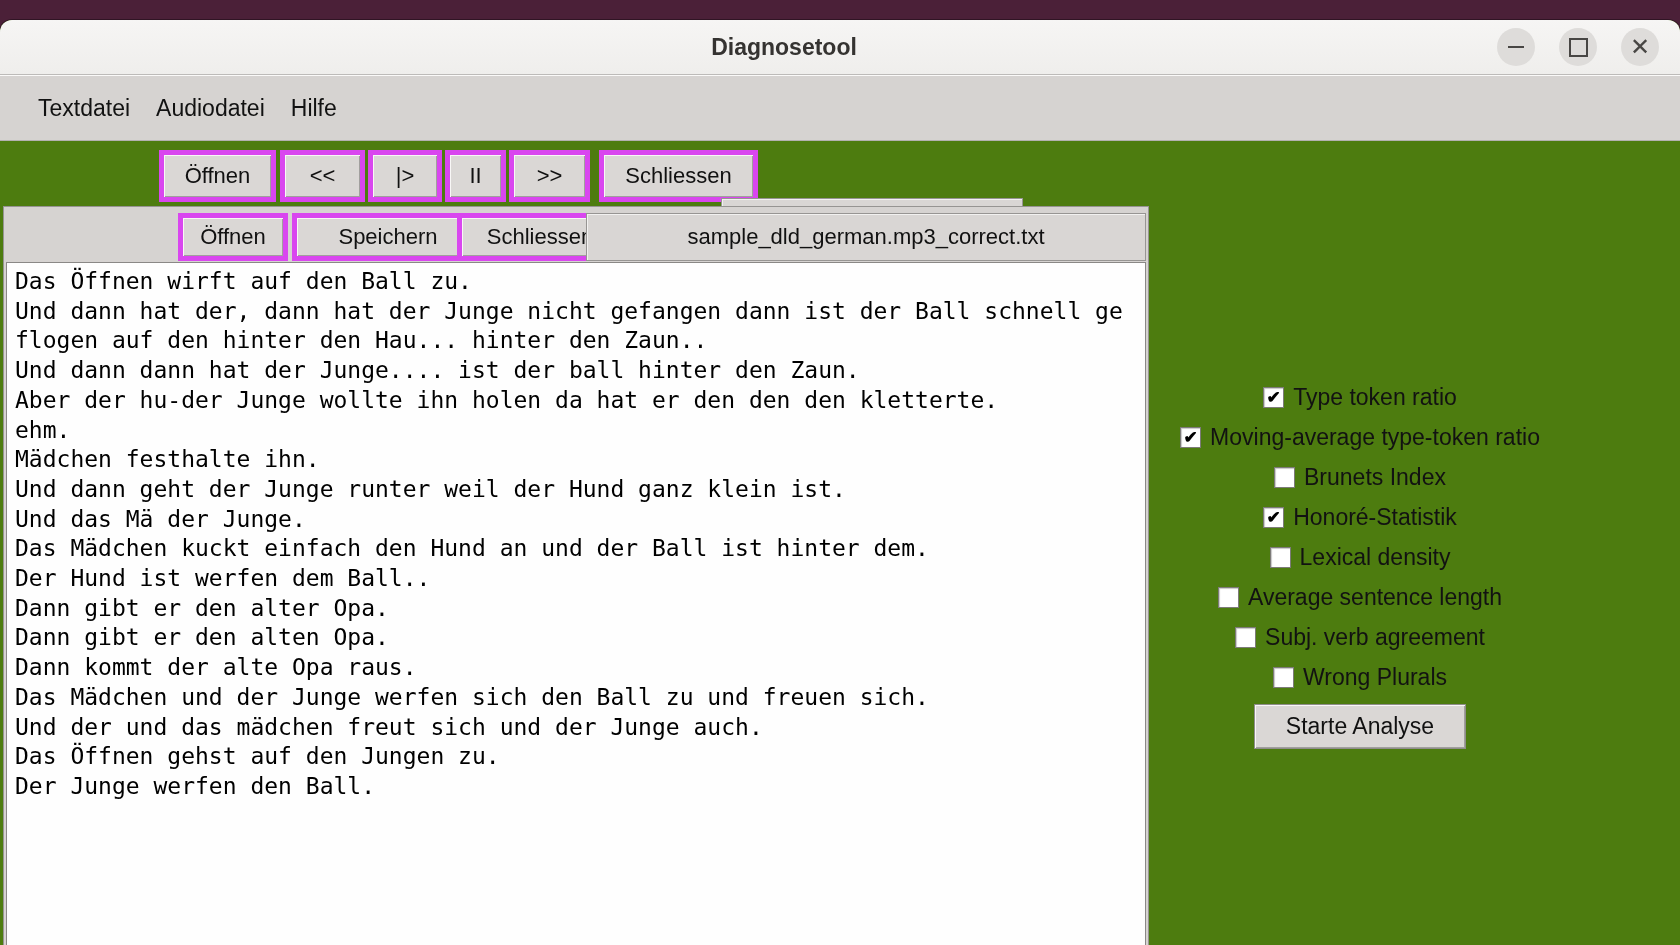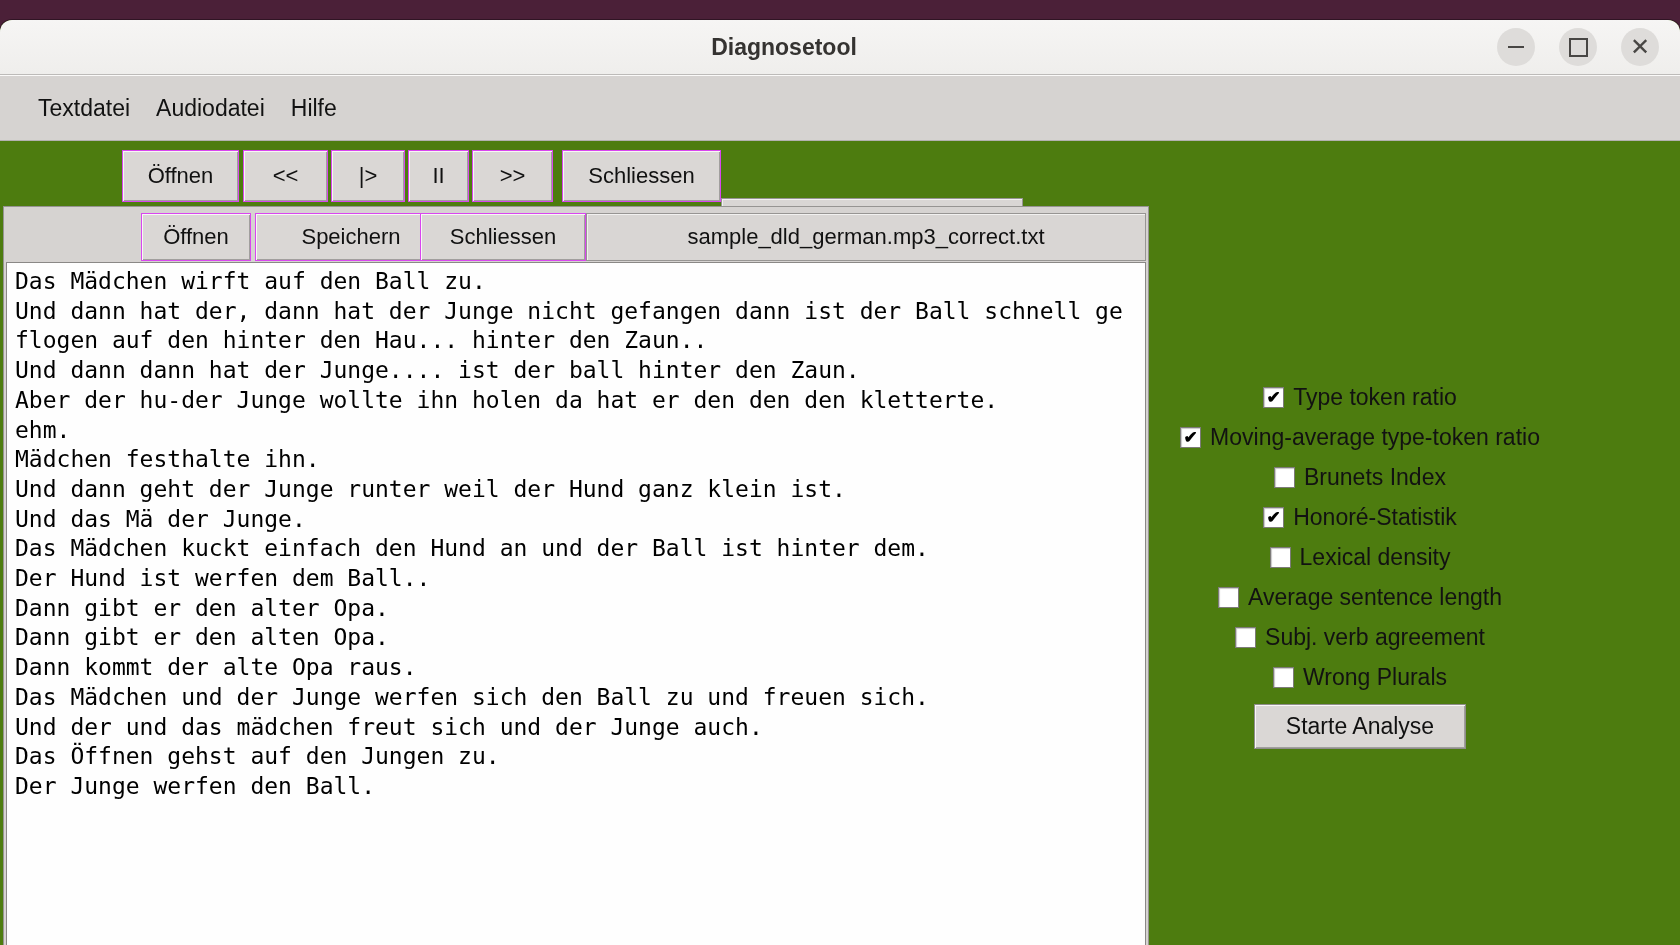--- a/index.html
+++ b/index.html
@@ -28,24 +28,24 @@
   .maxbox{width:15px;height:15px;border:2px solid #484644;display:block;}
   
   .menubar{height:64px;background:#d6d3d1;border-top:1px solid #fbfaf9;
     border-bottom:1px solid #b3b1af;display:flex;align-items:center;padding-left:14px;}
   .menu-item{font-size:23px;color:#121212;padding:0 13px;}
   .menu-item:first-child{padding-left:0;margin-left:24px;}
   
   .toolbar1{position:relative;height:66px;}
   .btn{
     position:absolute;top:9px;height:52px;background:#dad7d5;
-    border:1px solid #d946ef;box-sizing:border-box;
+    border:5px solid #d946ef;box-sizing:border-box;
     box-shadow:inset 1px 1px 0 #f8f7f6, inset -1px -1px 0 #a19f9d;
     display:flex;align-items:center;justify-content:center;
-    font-size:22px;color:#111;cursor:default;
+    font-size:22px;color:#111;cursor:default;margin-left:37px;
   }
   .filelabel{
     position:absolute;top:9px;height:52px;background:#d9d6d4;
     border:1px solid #979593;box-sizing:border-box;
     box-shadow:inset 1px 1px 0 #f2f1f0;
     display:flex;align-items:center;justify-content:center;
     font-size:22px;color:#111;white-space:nowrap;overflow:hidden;
   }
   .b-open1{left:122px;width:117px;}
   .b-rew{left:243px;width:85px;}
@@ -117,21 +117,21 @@
   </div>
 
   <div class="textframe">
     <div class="toolbar2">
       <div class="btn b-open2">Öffnen</div>
       <div class="btn b-save">Speichern</div>
       <div class="btn b-close2">Schliessen</div>
       <div class="filelabel l-text">sample_dld_german.mp3_correct.txt</div>
     </div>
     <div class="textarea">
-      <div class="tline">Das Mädchen wirft auf den Ball zu.</div>
+      <div class="tline">Das Öffnen wirft auf den Ball zu.</div>
       <div class="tline">Und dann hat der, dann hat der Junge nicht gefangen dann ist der Ball schnell ge</div>
       <div class="tline">flogen auf den hinter den Hau... hinter den Zaun..</div>
       <div class="tline">Und dann dann hat der Junge.... ist der ball hinter den Zaun.</div>
       <div class="tline">Aber der hu-der Junge wollte ihn holen da hat er den den den kletterte.</div>
       <div class="tline">ehm.</div>
       <div class="tline">Mädchen festhalte ihn.</div>
       <div class="tline">Und dann geht der Junge runter weil der Hund ganz klein ist.</div>
       <div class="tline">Und das Mä der Junge.</div>
       <div class="tline">Das Mädchen kuckt einfach den Hund an und der Ball ist hinter dem.</div>
       <div class="tline">Der Hund ist werfen dem Ball..</div>

